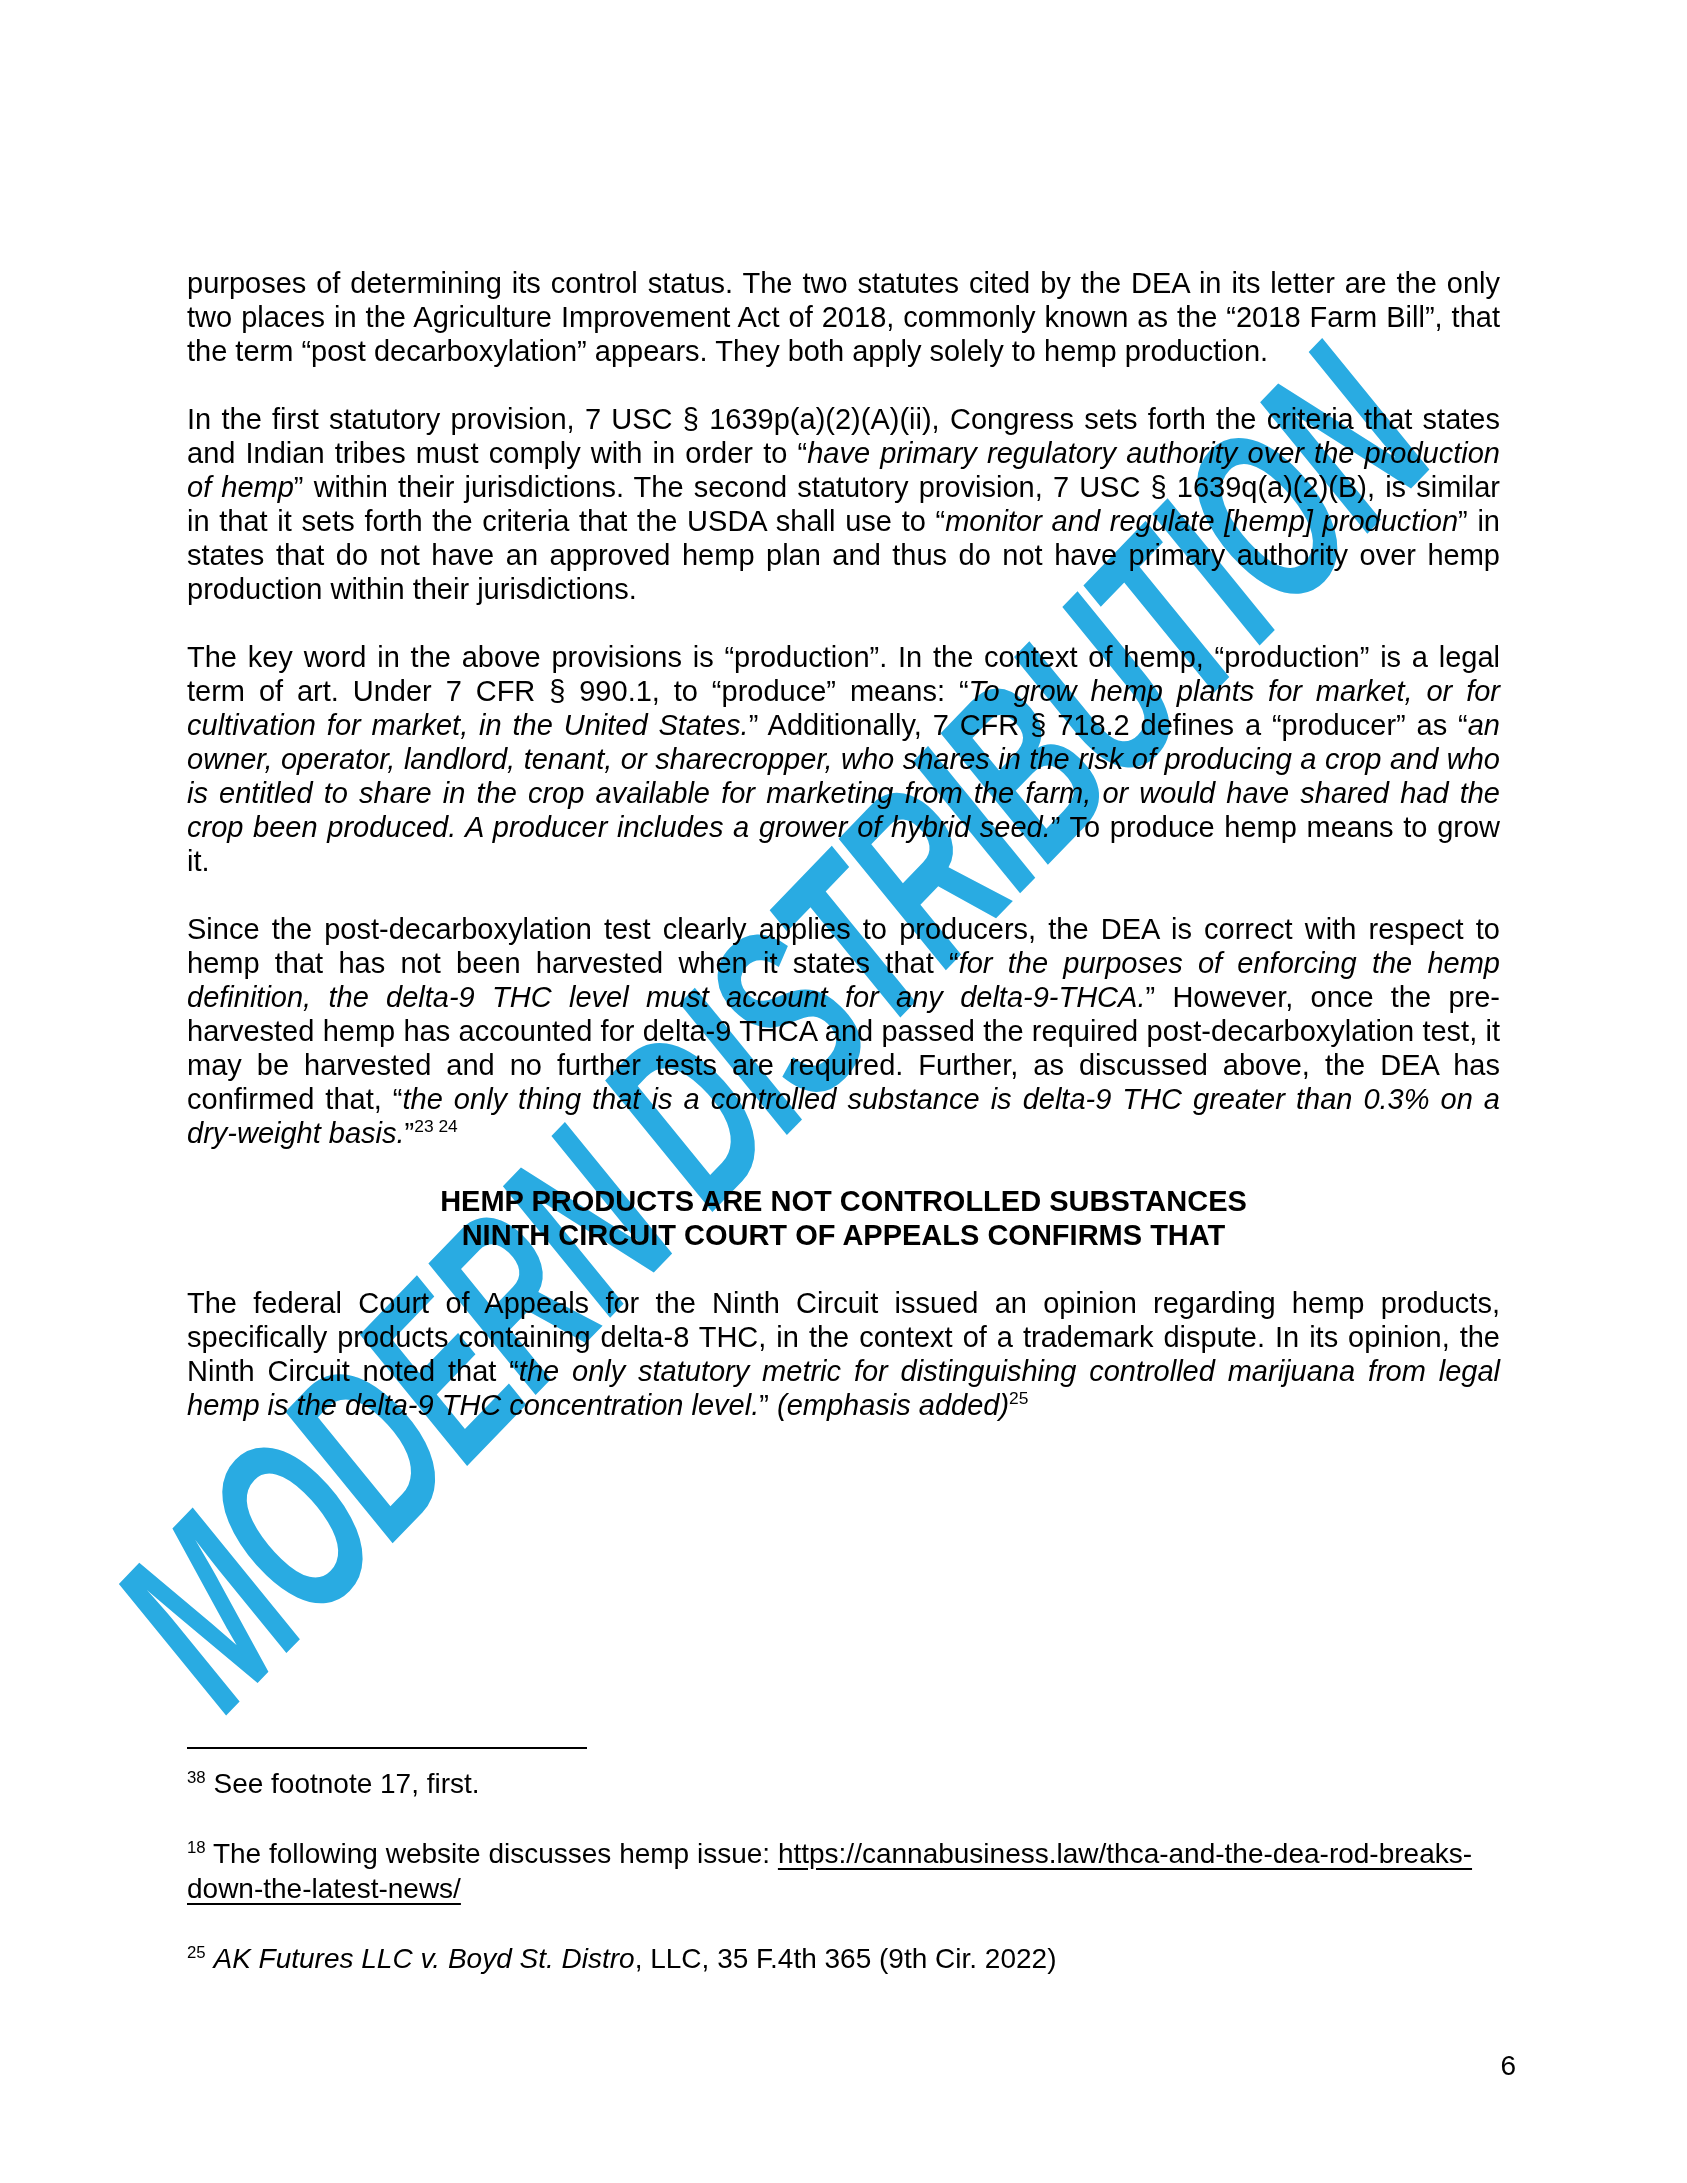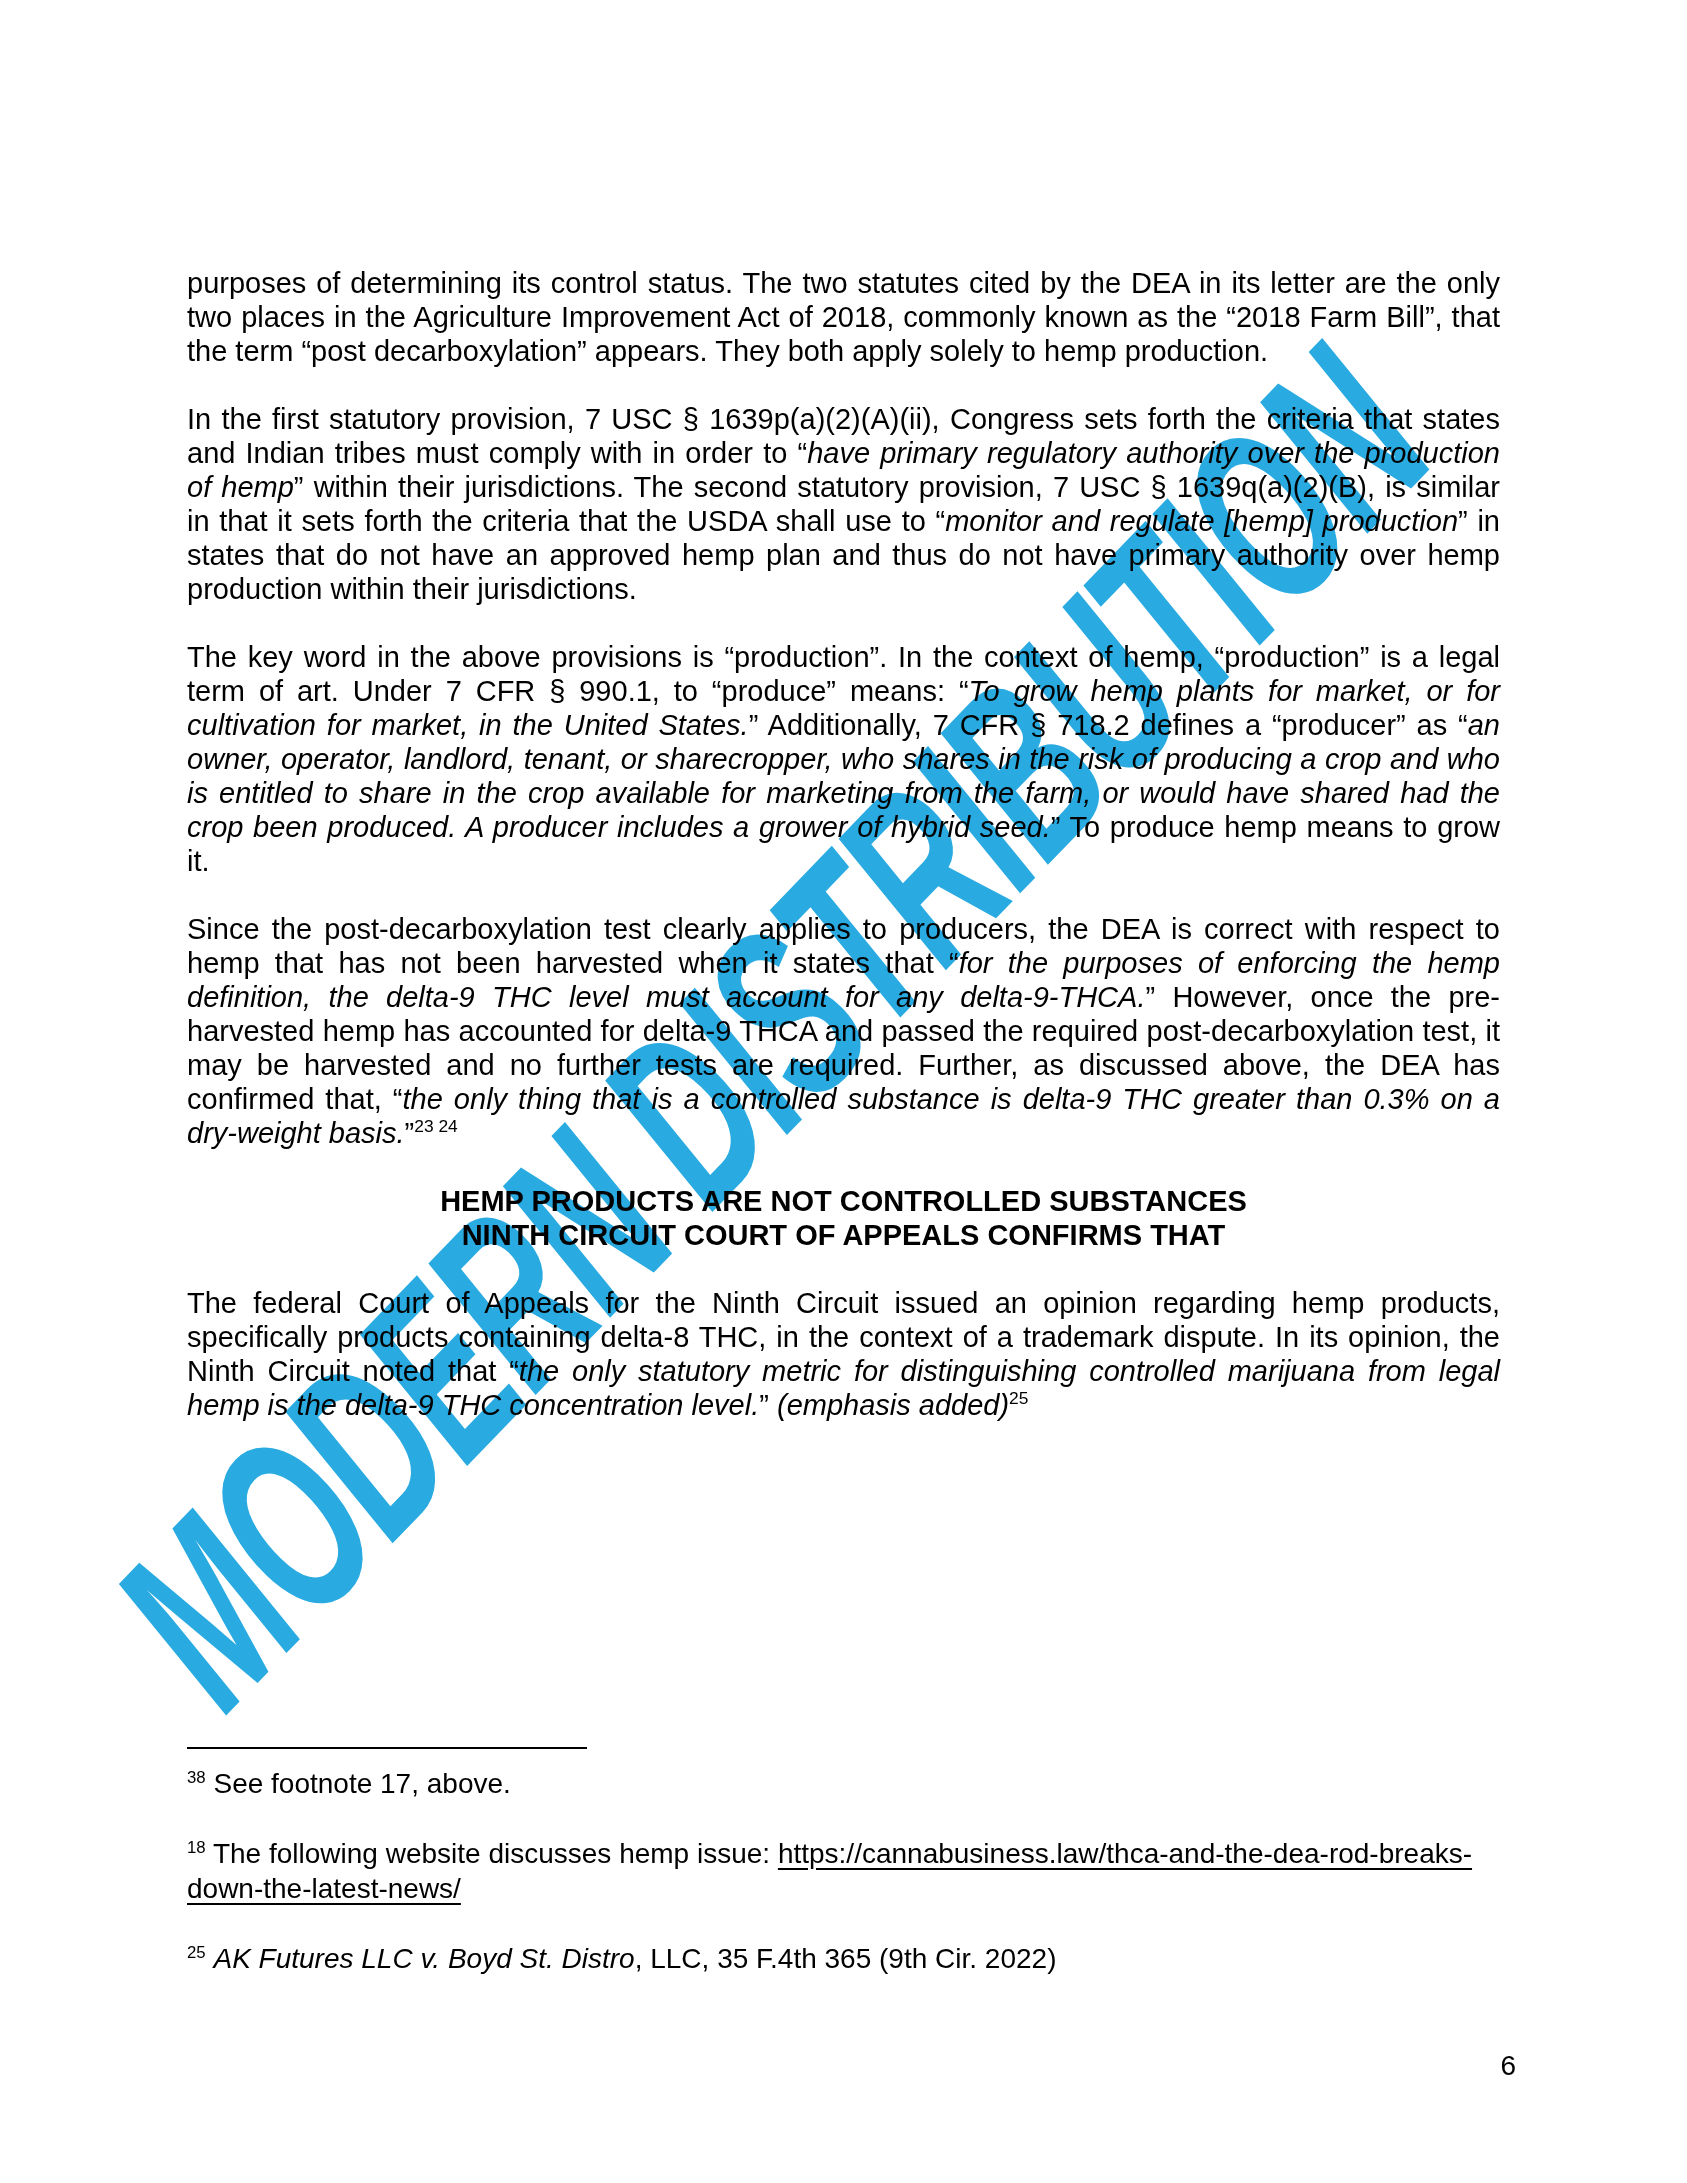--- a/index.html
+++ b/index.html
@@ -92,21 +92,21 @@
     <div class="heading">
       <div>HEMP PRODUCTS ARE NOT CONTROLLED SUBSTANCES</div>
       <div>NINTH CIRCUIT COURT OF APPEALS CONFIRMS THAT</div>
     </div>
 
     <p class="body-para"><span class="r-n">The federal Court of Appeals for the Ninth Circuit issued an opinion regarding hemp products, specifically products containing delta-8 THC, in the context of a trademark dispute. In its opinion, the Ninth Circuit noted that “</span><span class="r-iu">the only statutory metric</span><span class="r-i"> for distinguishing controlled marijuana from legal hemp is the </span><span class="r-iu">delta-9 THC</span><span class="r-i"> concentration level.</span><span class="r-n">” </span><span class="r-iu">(emphasis</span><span class="r-i"> added)</span><span class="r-sup">25</span></p>
   </div>
 
   <div class="footnotes">
     <hr class="fn-sep">
-    <div class="fn"><span class="r-sup">38</span><span class="r-n"> See footnote 17, above.</span></div>
+    <div class="fn"><span class="r-sup">38</span><span class="r-n"> See footnote 17, first.</span></div>
     <div class="fn"><span class="r-sup">18</span><span class="r-n"> The following website discusses hemp issue: </span><span class="r-u">https://cannabusiness.law/thca-and-the-dea-rod-breaks-down-the-latest-news/</span></div>
     <div class="fn"><span class="r-sup">25</span><span class="r-n"> </span><span class="r-i">AK Futures LLC v. Boyd St. Distro</span><span class="r-n">, LLC, 35 F.4th 365 (9th Cir. 2022)</span></div>
   </div>
 
   <div class="page-number">6</div>
 
 </div>
 
 
 </body></html>

